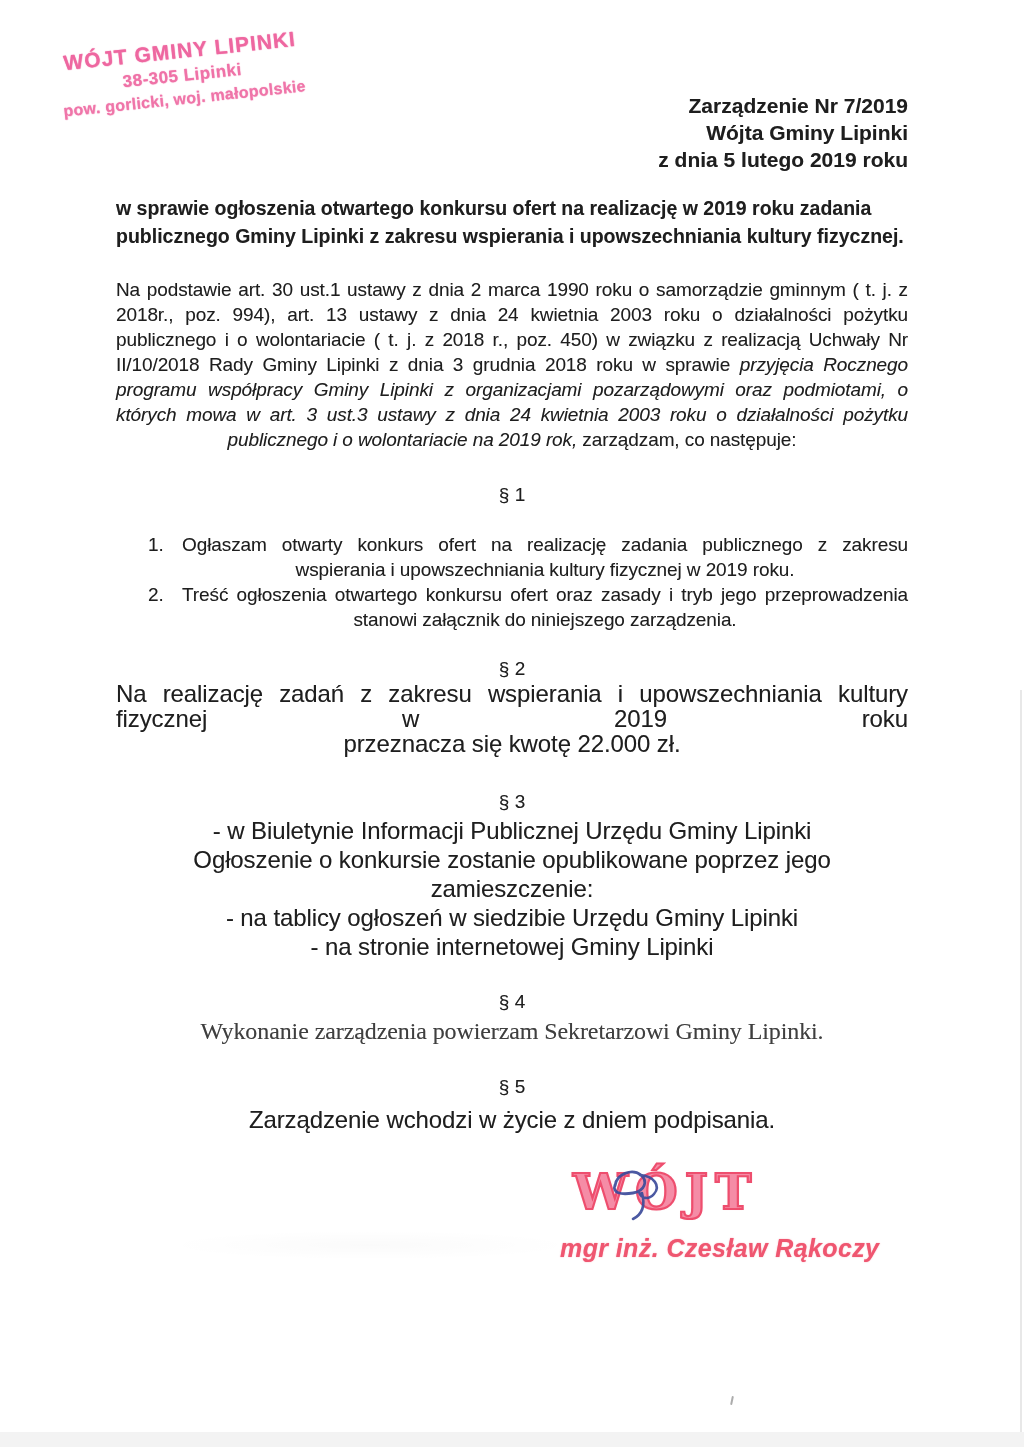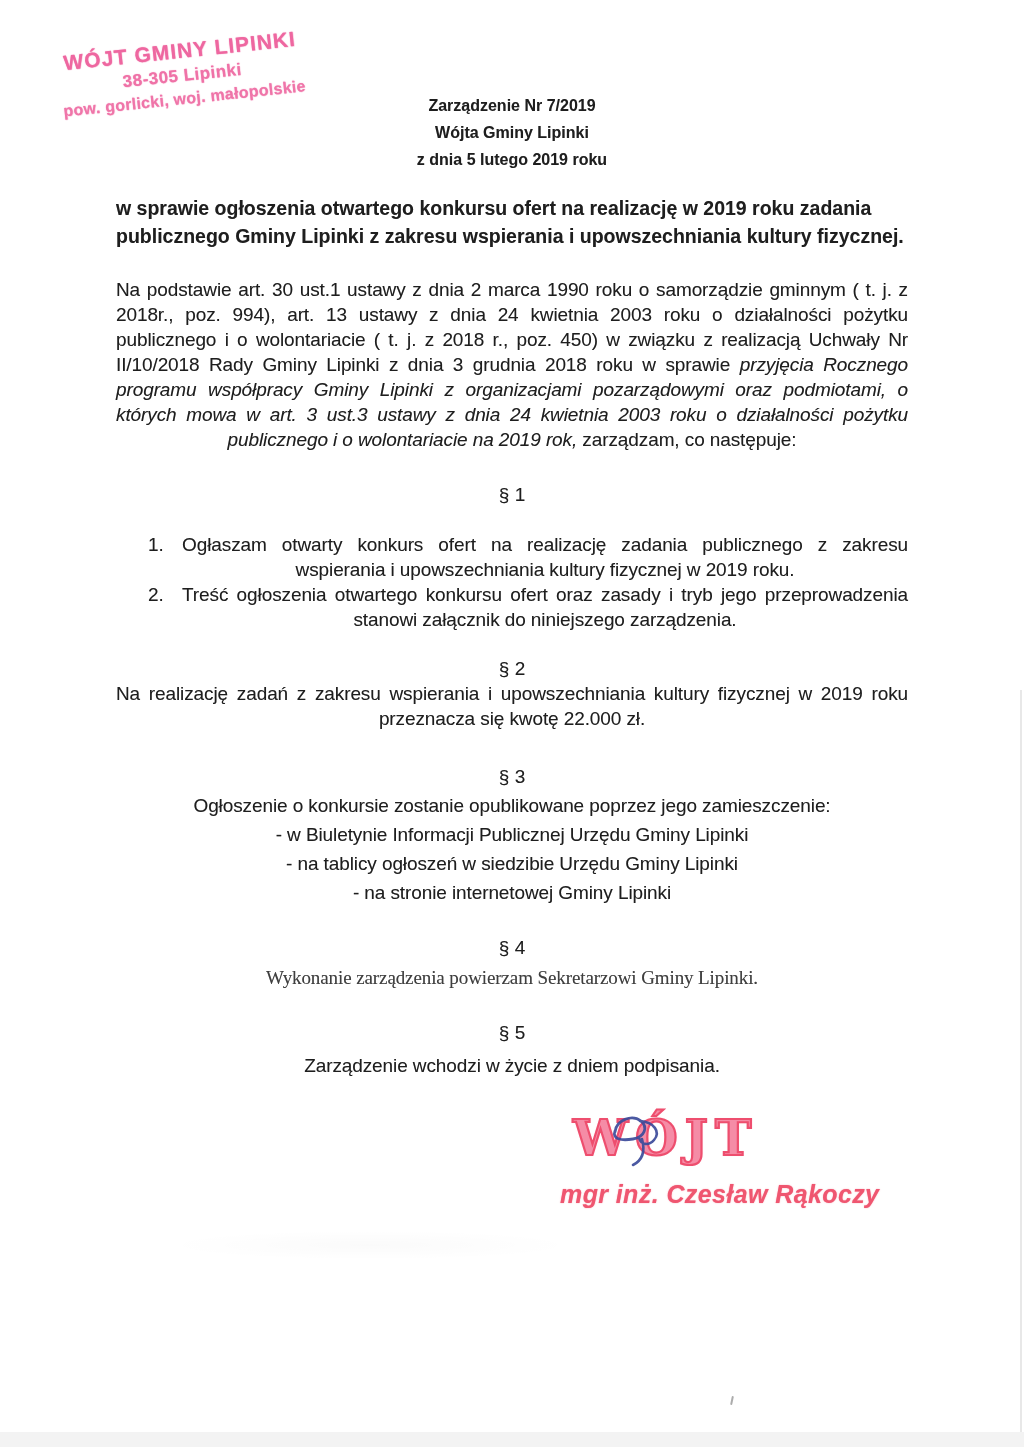--- a/index.html
+++ b/index.html
@@ -19,38 +19,38 @@
   .stamp-top{
     position:absolute;left:56px;top:38px;width:252px;
     transform:rotate(-6deg);transform-origin:center;
     text-align:center;color:#ee67a0;
     text-shadow:0 0 1.1px rgba(238,103,160,.75), .5px .5px 0 rgba(238,103,160,.25);
   }
   .stamp-top .l1{font-size:21px;font-weight:bold;letter-spacing:1px;line-height:26px;}
   .stamp-top .l2{font-size:17px;font-weight:bold;letter-spacing:.5px;line-height:24px;opacity:.92;}
   .stamp-top .l3{font-size:16px;font-weight:bold;letter-spacing:.3px;line-height:22px;opacity:.9;}
 
-  .doc-title{margin-top:92px;text-align:center;font-weight:bold;font-size:16px;line-height:27px;}
+  .doc-title{margin-top:92px;text-align:right;font-weight:bold;font-size:21px;line-height:27px;}
   .subject{margin-top:21px;text-align:left;font-weight:bold;font-size:19.5px;line-height:28px;}
 
   .intro{margin-top:27px;font-size:19px;line-height:25px;letter-spacing:-.1px;}
   .jline{text-align:justify;text-align-last:justify;}
   .lline{text-align:center;}
   .it{font-style:italic;}
 
   .sec-h{text-align:center;font-size:19px;line-height:25px;}
   .mt30{margin-top:30px;} .mt24{margin-top:24px;} .mt33{margin-top:33px;}
   .mt28{margin-top:28px;} .mt30b{margin-top:30px;}
 
   .olist{margin-top:25px;font-size:19px;line-height:25px;letter-spacing:-.1px;}
   .oitem{display:flex;align-items:flex-start;padding-left:32px;}
   .onum{flex:none;width:34px;}
   .obody{flex:1;}
 
-  .para{font-size:19px;line-height:25px;letter-spacing:-.1px;}
+  .para{font-size:24px;line-height:25px;letter-spacing:-.1px;}
   .p2{margin-top:0;}
   .p3{margin-top:2px;line-height:29px;}
   .p4{margin-top:5px;color:#3f3f3f;font-family:Liberation Serif, serif;}
   .p5{margin-top:8px;}
 
   
   .sig{position:relative;margin-top:12px;margin-left:457px;width:330px;height:90px;}
   .sig-word{
     display:inline-block;
     font-family:"DejaVu Serif",serif;font-weight:bold;
@@ -128,22 +128,22 @@
     </div>
 
     <div class="sec-h mt24 ink">§ 2</div>
     <div class="para p2 ink">
       <div class="jline">Na realizację zadań z zakresu wspierania i upowszechniania kultury fizycznej w 2019 roku</div>
       <div class="lline">przeznacza się kwotę 22.000 zł.</div>
     </div>
 
     <div class="sec-h mt33 ink">§ 3</div>
     <div class="para p3 ink">
+      <div class="lline">- w Biuletynie Informacji Publicznej Urzędu Gminy Lipinki</div>
       <div class="lline">Ogłoszenie o konkursie zostanie opublikowane poprzez jego zamieszczenie:</div>
-      <div class="lline">- w Biuletynie Informacji Publicznej Urzędu Gminy Lipinki</div>
       <div class="lline">- na tablicy ogłoszeń w siedzibie Urzędu Gminy Lipinki</div>
       <div class="lline">- na stronie internetowej Gminy Lipinki</div>
     </div>
 
     <div class="sec-h mt28 ink">§ 4</div>
     <div class="para p4 ink">
       <div class="lline">Wykonanie zarządzenia powierzam Sekretarzowi Gminy Lipinki.</div>
     </div>
 
     <div class="sec-h mt30b ink">§ 5</div>

